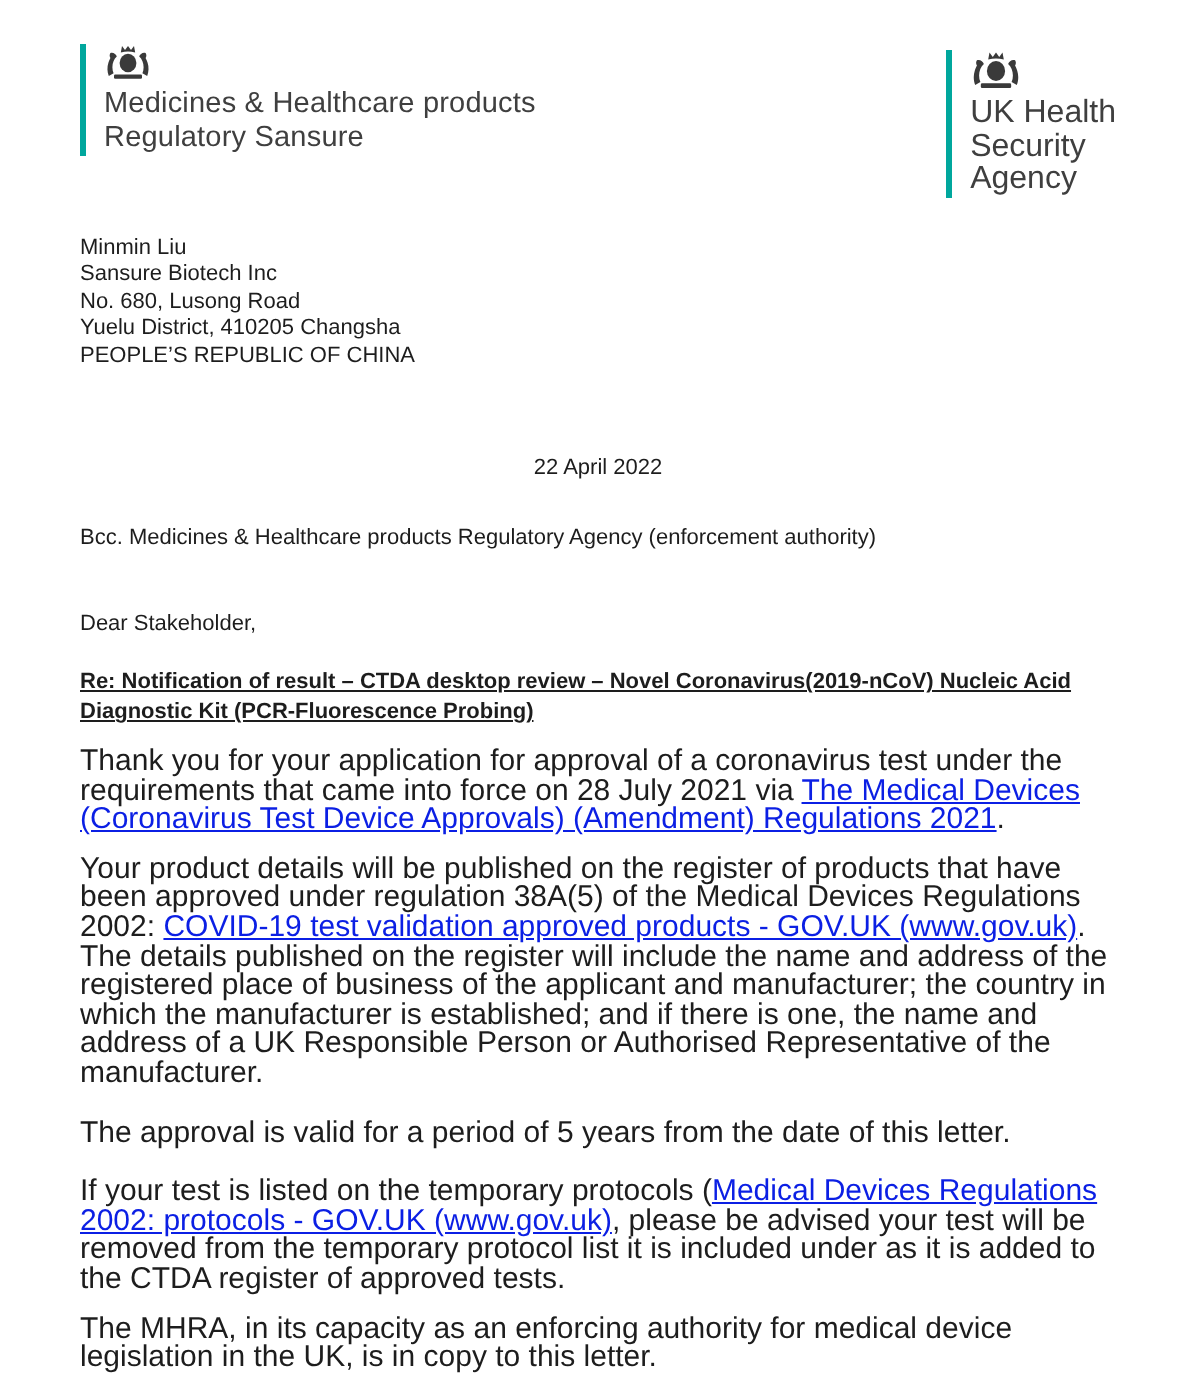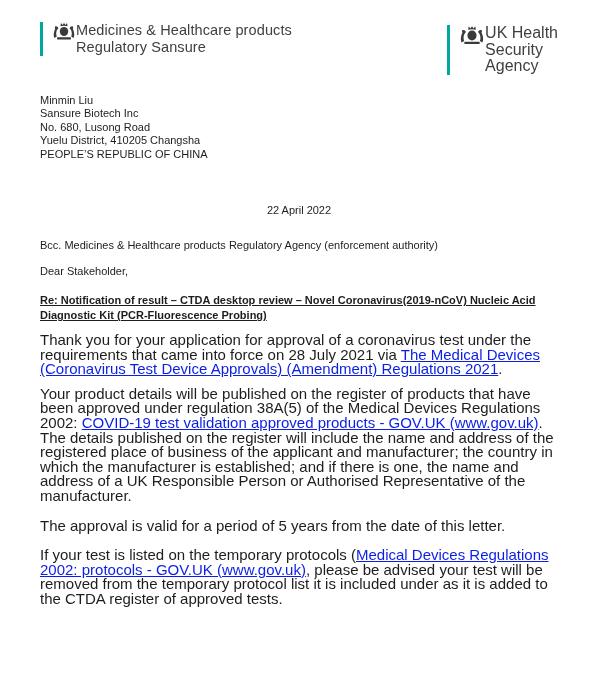--- a/index.html
+++ b/index.html
@@ -21,21 +21,21 @@
     justify-content: space-between;
     align-items: flex-start;
   }
   .logo { display: flex; }
   .logo .bar {
     width: 3px;
     background: #00a79d;
     margin-right: 9px;
     align-self: stretch;
   }
-  .logo-content { display: flex; flex-direction: row; }
+  .logo-content { display: flex; flex-direction: column; }
   .crest { display: block; margin-bottom: 3px; }
   .mhra-text {
     font-size: 14.5px;
     line-height: 17px;
     color: #3f3f3f;
     letter-spacing: 0.1px;
   }
   .ukhsa { margin-top: 3px; margin-right: 0px; }
   .ukhsa-text {
     font-size: 16px;
@@ -53,21 +53,21 @@
     text-align: center;
     font-size: 11px;
     margin-top: 43px;
   }
   .bcc-line {
     font-size: 11px;
     margin-top: 23px;
   }
   .salutation {
     font-size: 11px;
-    margin-top: 14px;
+    margin-top: 31px;
   }
   .subject {
     font-size: 11px;
     line-height: 14.8px;
     font-weight: bold;
     text-decoration: underline;
     margin-top: 16px;
     width: 524px;
   }
   .para {
@@ -143,14 +143,15 @@
 
   <p class="para"><span>Thank you for your application for approval of a coronavirus test under the requirements that came into force on 28 July 2021 via </span><a class="link" href="#">The Medical Devices (Coronavirus Test Device Approvals) (Amendment) Regulations 2021</a><span>.</span></p>
 
 
   <p class="para"><span>Your product details will be published on the register of products that have been approved under regulation 38A(5) of the Medical Devices Regulations 2002: </span><a class="link" href="#">COVID-19 test validation approved products - GOV.UK (www.gov.uk)</a><span>. The details published on the register will include the name and address of the registered place of business of the applicant and manufacturer; the country in which the manufacturer is established; and if there is one, the name and address of a UK Responsible Person or Authorised Representative of the manufacturer.</span></p>
 
   <p class="para para-gap">The approval is valid for a period of 5 years from the date of this letter.</p>
 
   <p class="para para-gap"><span>If your test is listed on the temporary protocols (</span><a class="link" href="#">Medical Devices Regulations 2002: protocols - GOV.UK (www.gov.uk)</a><span>, please be advised your test will be removed from the temporary protocol list it is included under as it is added to the CTDA register of approved tests.</span></p>
 
+  <p class="para">The MHRA, in its capacity as an enforcing authority for medical device legislation in the UK, is in copy to this letter.</p>
 
 </div>
 
 </body></html>

